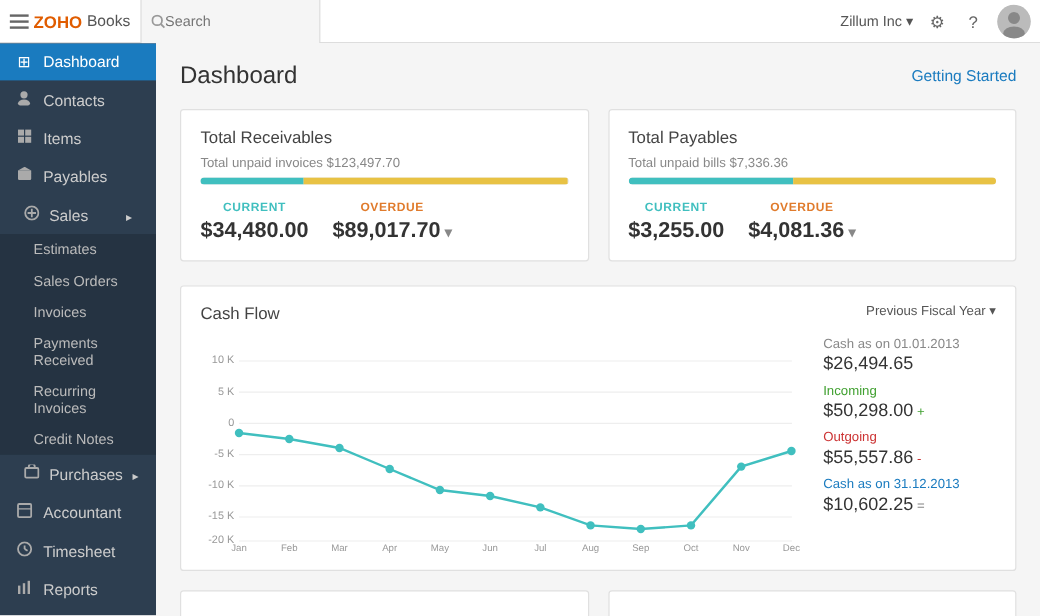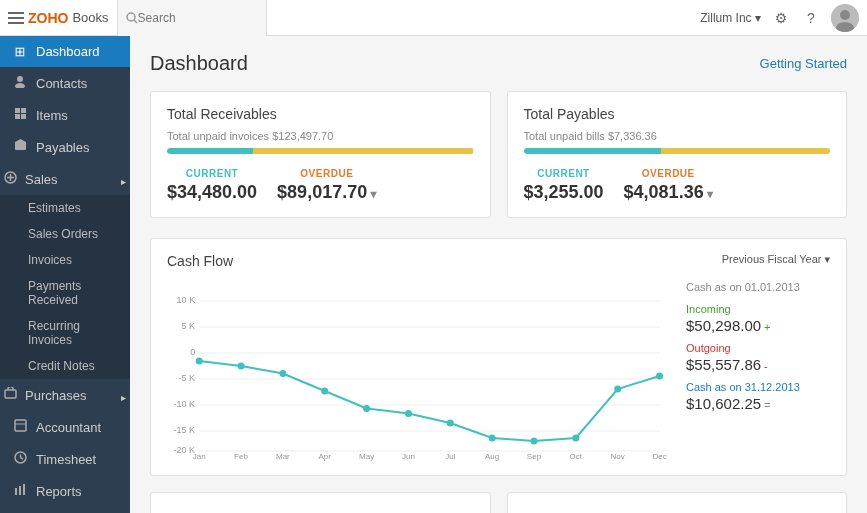--- a/index.html
+++ b/index.html
@@ -20,21 +20,21 @@
     
     .main-layout { display: flex; flex: 1; overflow: hidden; }
 
     
     .sidebar { width: 130px; background: #2d3e50; flex-shrink: 0; overflow-y: auto; display: flex; flex-direction: column; }
     .sidebar-item { display: flex; align-items: center; gap: 8px; padding: 8px 12px; color: #ccc; cursor: pointer; font-size: 13px; text-decoration: none; }
     .sidebar-item.active { background: #1a7bbf; color: #fff; }
     .sidebar-item .icon { font-size: 13px; width: 16px; text-align: center; }
     .sidebar-sub { background: #253342; }
     .sidebar-sub .sidebar-item { padding: 6px 12px 6px 28px; font-size: 12px; color: #bbb; }
-    .sidebar-section { display: flex; align-items: flex-end; gap: 8px; padding: 8px 4px; color: #ccc; cursor: pointer; font-size: 13px; }
+    .sidebar-section { display: flex; align-items: flex-end; gap: 8px; padding: 8px 20px; color: #ccc; cursor: pointer; font-size: 13px; }
     .sidebar-section .arrow { margin-left: auto; font-size: 10px; }
 
     
     .content { flex: 1; overflow-y: auto; padding: 16px 20px; background: #f5f5f5; }
     .content-header { display: flex; justify-content: space-between; align-items: center; margin-bottom: 16px; }
     .page-title { font-size: 20px; font-weight: normal; color: #333; }
     .getting-started { color: #1a7bbf; font-size: 13px; cursor: pointer; text-decoration: none; }
 
     
     .cards-row { display: flex; gap: 16px; margin-bottom: 20px; }
@@ -341,20 +341,21 @@
             <text x="406.4" y="186" font-size="8" fill="#999" text-anchor="middle">2013</text>
             <text x="448" y="178" font-size="8" fill="#999" text-anchor="middle">Nov</text>
             <text x="448" y="186" font-size="8" fill="#999" text-anchor="middle">2013</text>
             <text x="489.6" y="178" font-size="8" fill="#999" text-anchor="middle">Dec</text>
             <text x="489.6" y="186" font-size="8" fill="#999" text-anchor="middle">2013</text>
           </svg>
         </div>
         <div class="chart-stats">
           <div class="stat-item">
             <div class="stat-label">Cash as on 01.01.2013</div>
+            <div class="stat-value">$26,494.65</div>
           </div>
           <div class="stat-item">
             <div class="stat-label incoming">Incoming</div>
             <div class="stat-value">
               <span>$50,298.00</span><span class="indicator ind-plus">+</span>
             </div>
           </div>
           <div class="stat-item">
             <div class="stat-label outgoing">Outgoing</div>
             <div class="stat-value">

